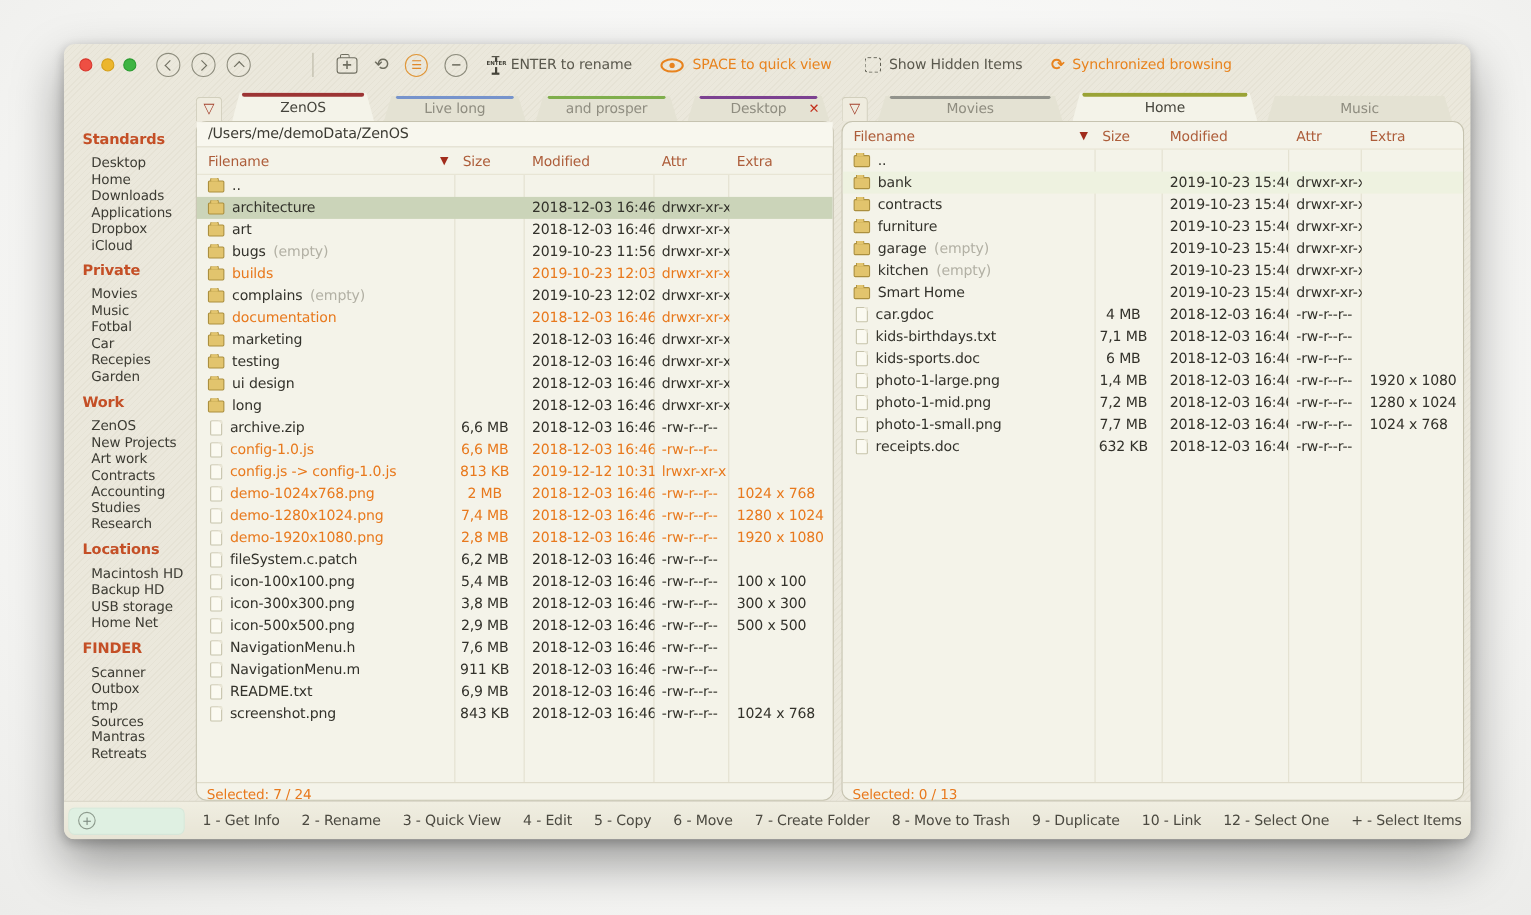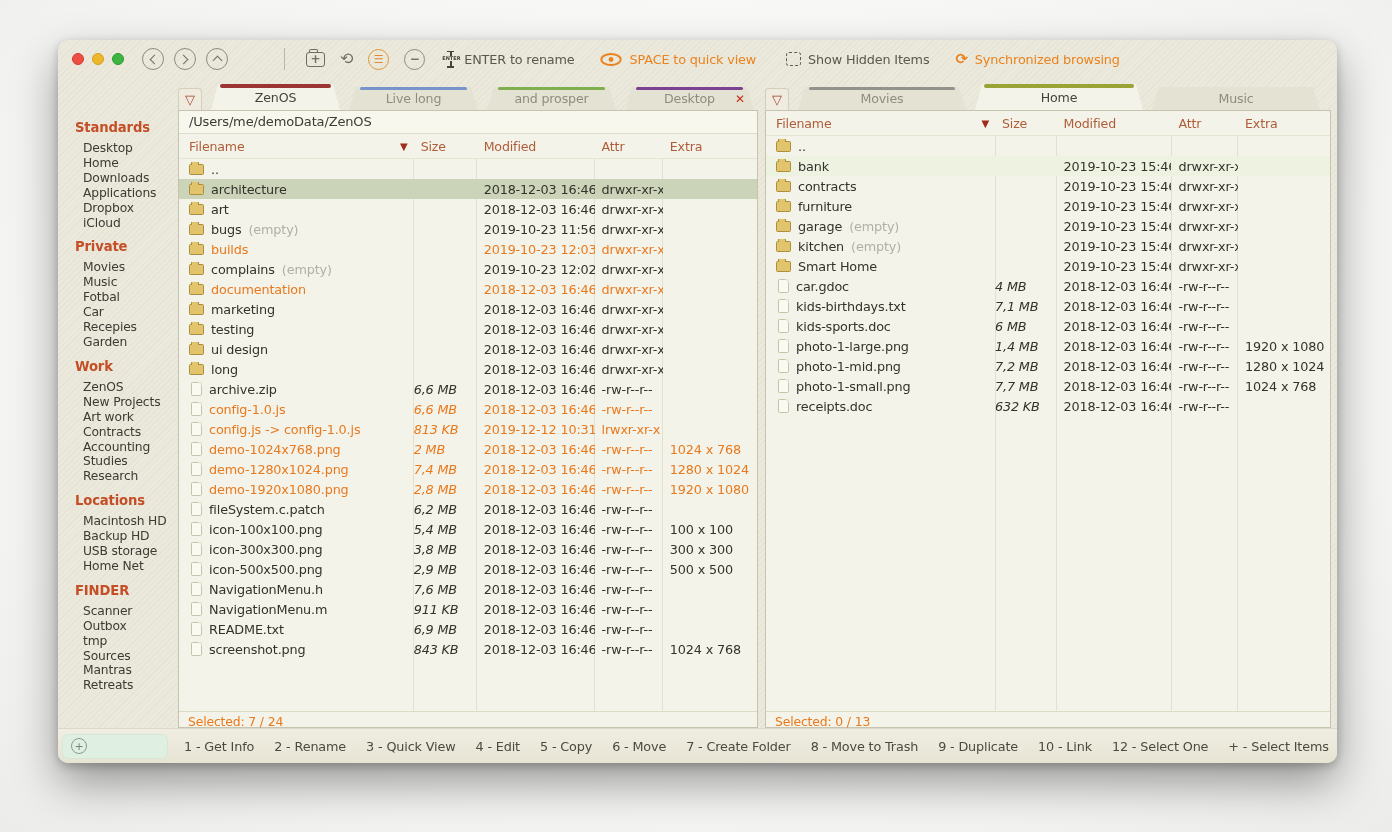--- a/index.html
+++ b/index.html
@@ -82,41 +82,41 @@
     background:#e4e2d3; color:#8f8d80; font-size:12.6px;
     clip-path:polygon(7px 0, calc(100% - 7px) 0, 100% 100%, 0 100%); }
   .pane-left  .tab { width:129px; }
   .pane-right .tab { width:168px; }
   .tab.active { background:#f4f3e9; color:#45443c; height:26px; z-index:3; }
   .stripe { position:absolute; top:0; left:11px; right:11px; height:2.5px; border-radius:2px; }
   .tab.active .stripe { height:4px; left:9px; right:9px; }
   .tclose { position:absolute; right:9px; color:#c3301c; font-weight:bold; font-size:12px; }
 
   .panebox { position:absolute; top:26px; left:0; right:0; bottom:0; background:#f4f3e9;
-    border:1px solid #c6c3b0; border-radius:0; display:flex; flex-direction:column; z-index:2; }
+    border:1px solid #c6c3b0; border-radius:10px; display:flex; flex-direction:column; z-index:2; }
   .pathbar { height:23px; line-height:22px; padding:0 10px; font-size:13px; color:#3c3b33;
     background:#f8f7ee; border-bottom:1px solid #dedbca; white-space:nowrap; overflow:hidden; }
   .cols { display:grid; grid-template-columns:40.6% 10.9% 20.4% 11.8% 16.3%;
     height:25px; align-items:center; font-size:12.6px; color:#ad5d3a; border-bottom:1px solid #e7e4d3;}
   .cols .c { padding-left:7px; display:flex; align-items:center; }
   .cols .col-0 { padding-left:10px; }
   .cols .sort { margin-left:auto; margin-right:6px; color:#a12c1c; font-size:10px; }
   .list { flex:1; position:relative; overflow:hidden;
     background-image:linear-gradient(#e3e0cf,#e3e0cf),linear-gradient(#e3e0cf,#e3e0cf),
                      linear-gradient(#e3e0cf,#e3e0cf),linear-gradient(#e3e0cf,#e3e0cf);
     background-repeat:no-repeat; background-size:1px 100%;
     background-position:40.6% 0, 51.5% 0, 71.9% 0, 83.7% 0; }
   .row { display:grid; grid-template-columns:40.6% 10.9% 20.4% 11.8% 16.3%;
     height:20px; align-items:center; font-size:12.8px; color:#33322b; }
   .row.cursor { background:#cbd4b9; }
   .row.cursor-soft { background:#eef2e0; }
   .row.marked { color:#e8791d; }
   .cell { overflow:hidden; white-space:nowrap; }
   .cell.name { display:flex; align-items:center; gap:7px; padding-left:10px; }
-  .cell.size { text-align:left; padding-right:9px;font-style:italic; }
+  .cell.size { text-align:center; padding-right:9px; }
   .cell.mod, .cell.attr, .cell.extra { padding-left:7px; }
   .suffix { color:#b2b0a4; }
   .ic-folder { flex:none; width:15px; height:11px; background:#e2c46d; border:1px solid #ab8f3e;
     border-radius:1.5px; position:relative; margin-top:1px; }
   .ic-folder::before { content:''; position:absolute; top:-4px; left:1px; width:6px; height:3px;
     background:#e2c46d; border:1px solid #ab8f3e; border-bottom:none; border-radius:2px 2px 0 0; }
   .ic-file { flex:none; width:11px; height:14px; background:#fbfaf1; border:1px solid #c6c3ab;
     border-radius:1.5px; position:relative; margin-left:2px; }
   .ic-file::after { content:''; position:absolute; top:-1px; right:-1px; border-style:solid;
     border-width:0 4px 4px 0; border-color:transparent #e9e6d6 transparent transparent; }

